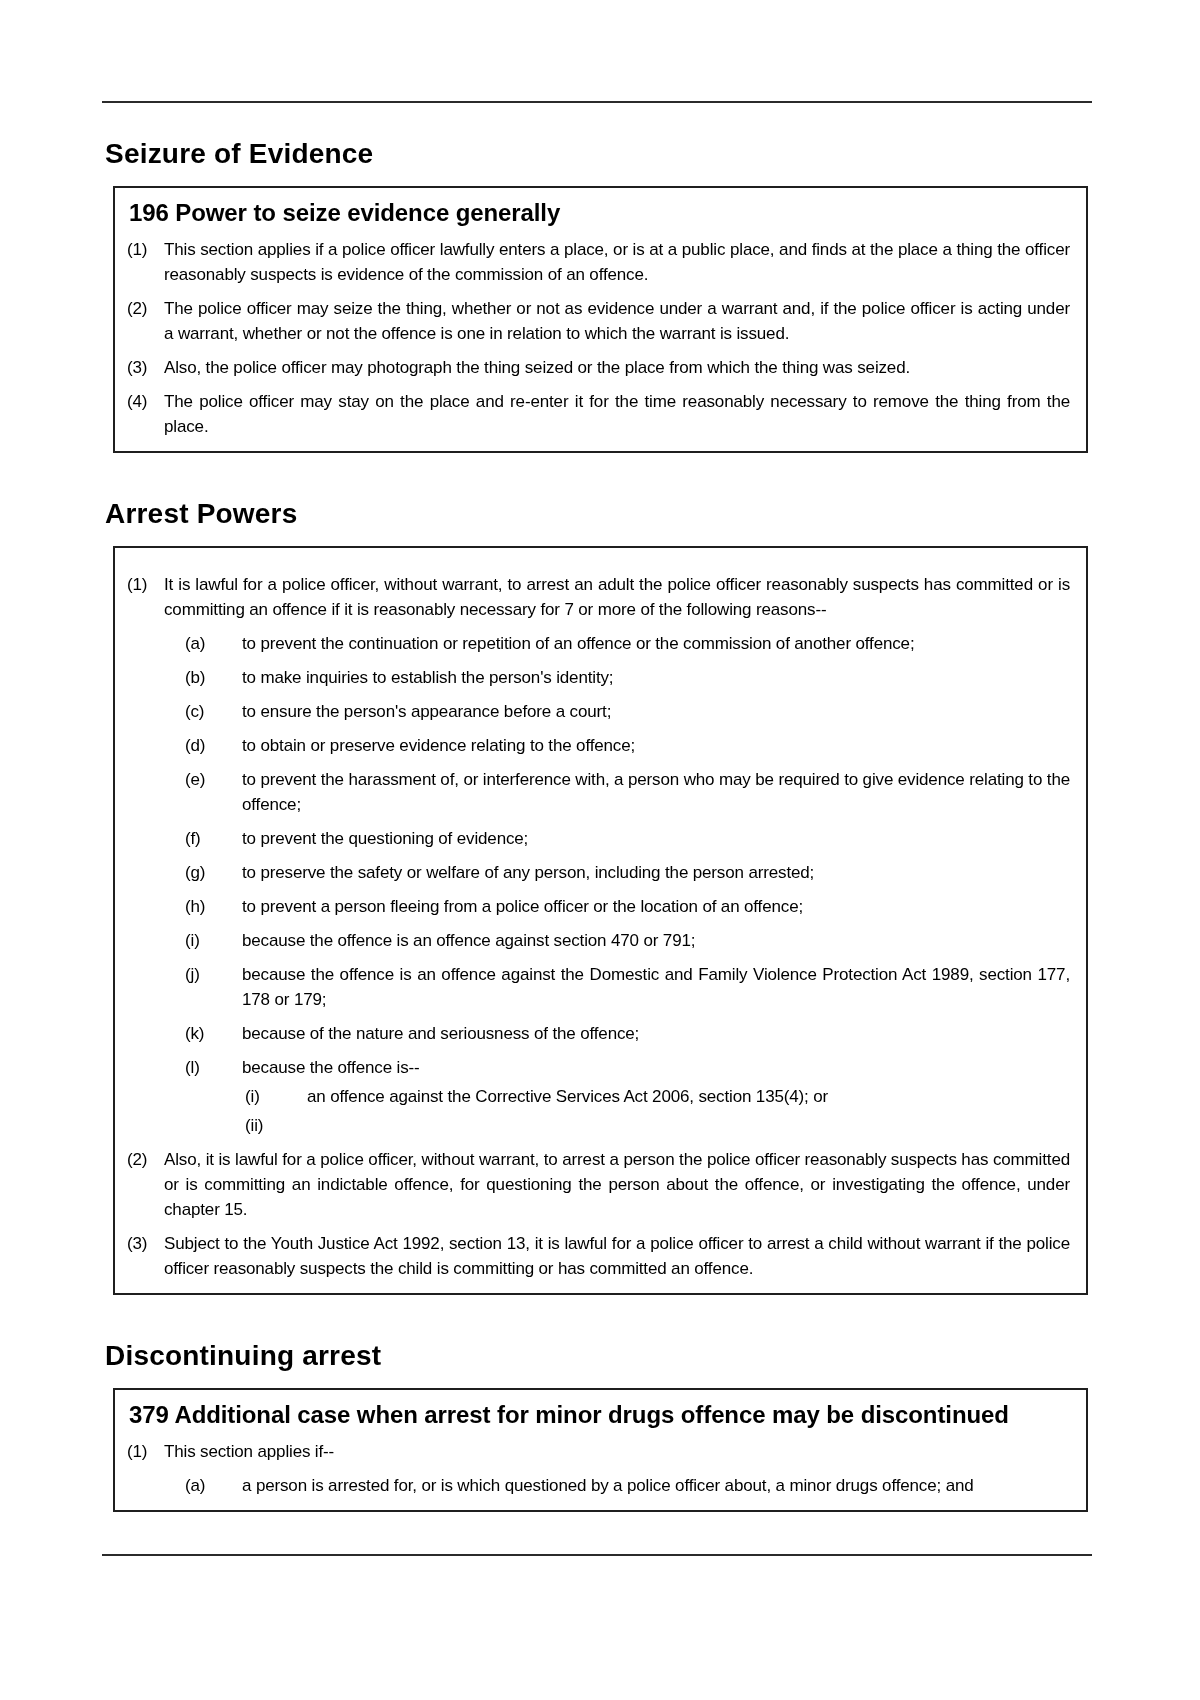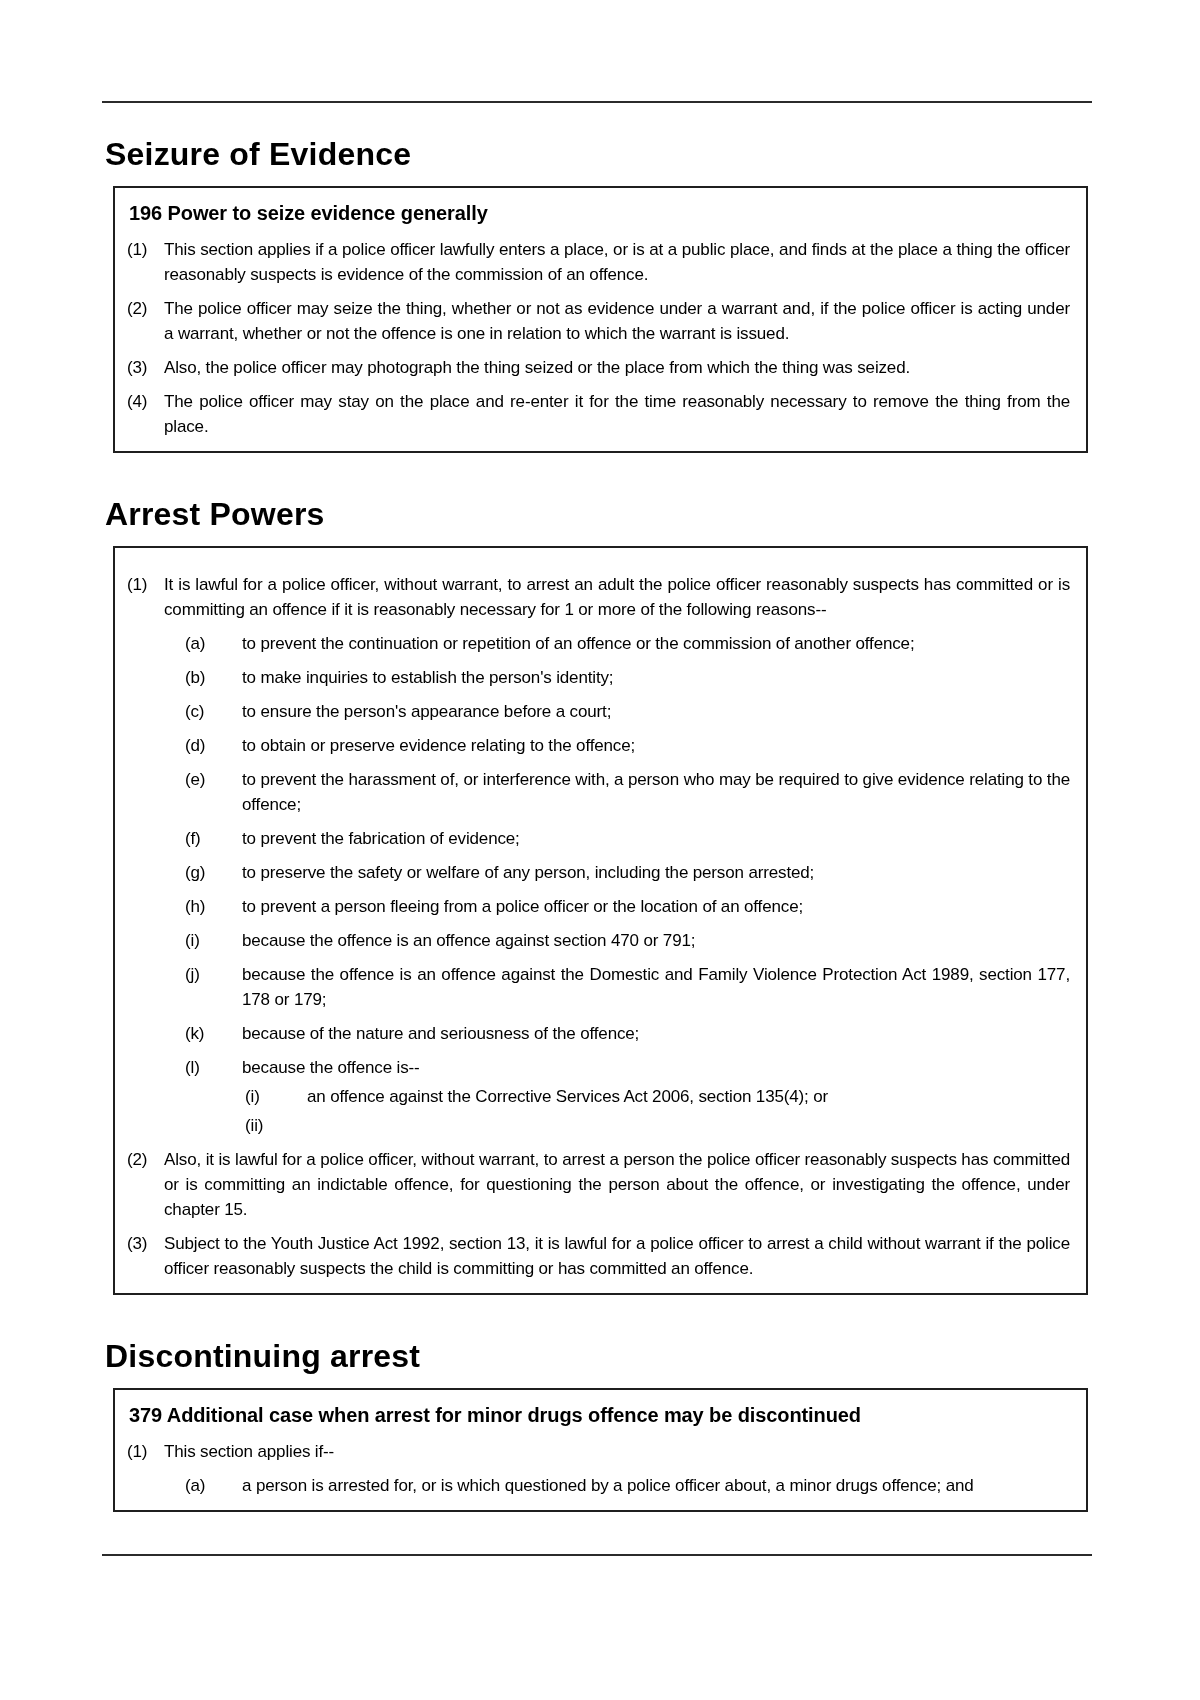--- a/index.html
+++ b/index.html
@@ -22,36 +22,36 @@
   .rule {
     border: none;
     border-top: 2px solid #2b2b2b;
     height: 0;
     margin: 0;
     width: 990px;
   }
   .rule-top { margin-top: 101px; }
   .rule-bottom { margin-top: 42px; }
   .section-heading {
-    font-size: 32px;
+    font-size: 28px;
     line-height: 30px;
     font-weight: bold;
     letter-spacing: 0.2px;
     margin: 36px 0 17px 3px;
   }
   .section-heading.later { margin-top: 46px; }
   .statute-box {
     box-sizing: border-box;
     margin-left: 11px;
     width: 975px;
     border: 2px solid #1f1f1f;
     padding: 12px 16px 12px 0;
   }
   .statute-title {
-    font-size: 20px;
+    font-size: 24px;
     line-height: 24px;
     font-weight: bold;
     margin: 1px 0 0 14px;
     letter-spacing: -0.1px;
   }
   .clause {
     display: flex;
     font-size: 17px;
     line-height: 25px;
     letter-spacing: -0.15px;
@@ -93,21 +93,21 @@
     <div class="clause lvl1">
       <span class="marker">(4)</span>
       <span class="text">The police officer may stay on the place and re-enter it for the time reasonably necessary to remove the thing from the place.</span>
     </div>
   </div>
 
   <h2 class="section-heading later">Arrest Powers</h2>
   <div class="statute-box">
     <div class="clause lvl1 first">
       <span class="marker">(1)</span>
-      <span class="text">It is lawful for a police officer, without warrant, to arrest an adult the police officer reasonably suspects has committed or is committing an offence if it is reasonably necessary for 1 or more of the following reasons--</span>
+      <span class="text">It is lawful for a police officer, without warrant, to arrest an adult the police officer reasonably suspects has committed or is committing an offence if it is reasonably necessary for 7 or more of the following reasons--</span>
     </div>
     <div class="clause lvl2">
       <span class="marker">(a)</span>
       <span class="text">to prevent the continuation or repetition of an offence or the commission of another offence;</span>
     </div>
     <div class="clause lvl2">
       <span class="marker">(b)</span>
       <span class="text">to make inquiries to establish the person's identity;</span>
     </div>
     <div class="clause lvl2">
@@ -117,21 +117,21 @@
     <div class="clause lvl2">
       <span class="marker">(d)</span>
       <span class="text">to obtain or preserve evidence relating to the offence;</span>
     </div>
     <div class="clause lvl2">
       <span class="marker">(e)</span>
       <span class="text">to prevent the harassment of, or interference with, a person who may be required to give evidence relating to the offence;</span>
     </div>
     <div class="clause lvl2">
       <span class="marker">(f)</span>
-      <span class="text">to prevent the fabrication of evidence;</span>
+      <span class="text">to prevent the questioning of evidence;</span>
     </div>
     <div class="clause lvl2">
       <span class="marker">(g)</span>
       <span class="text">to preserve the safety or welfare of any person, including the person arrested;</span>
     </div>
     <div class="clause lvl2">
       <span class="marker">(h)</span>
       <span class="text">to prevent a person fleeing from a police officer or the location of an offence;</span>
     </div>
     <div class="clause lvl2">

